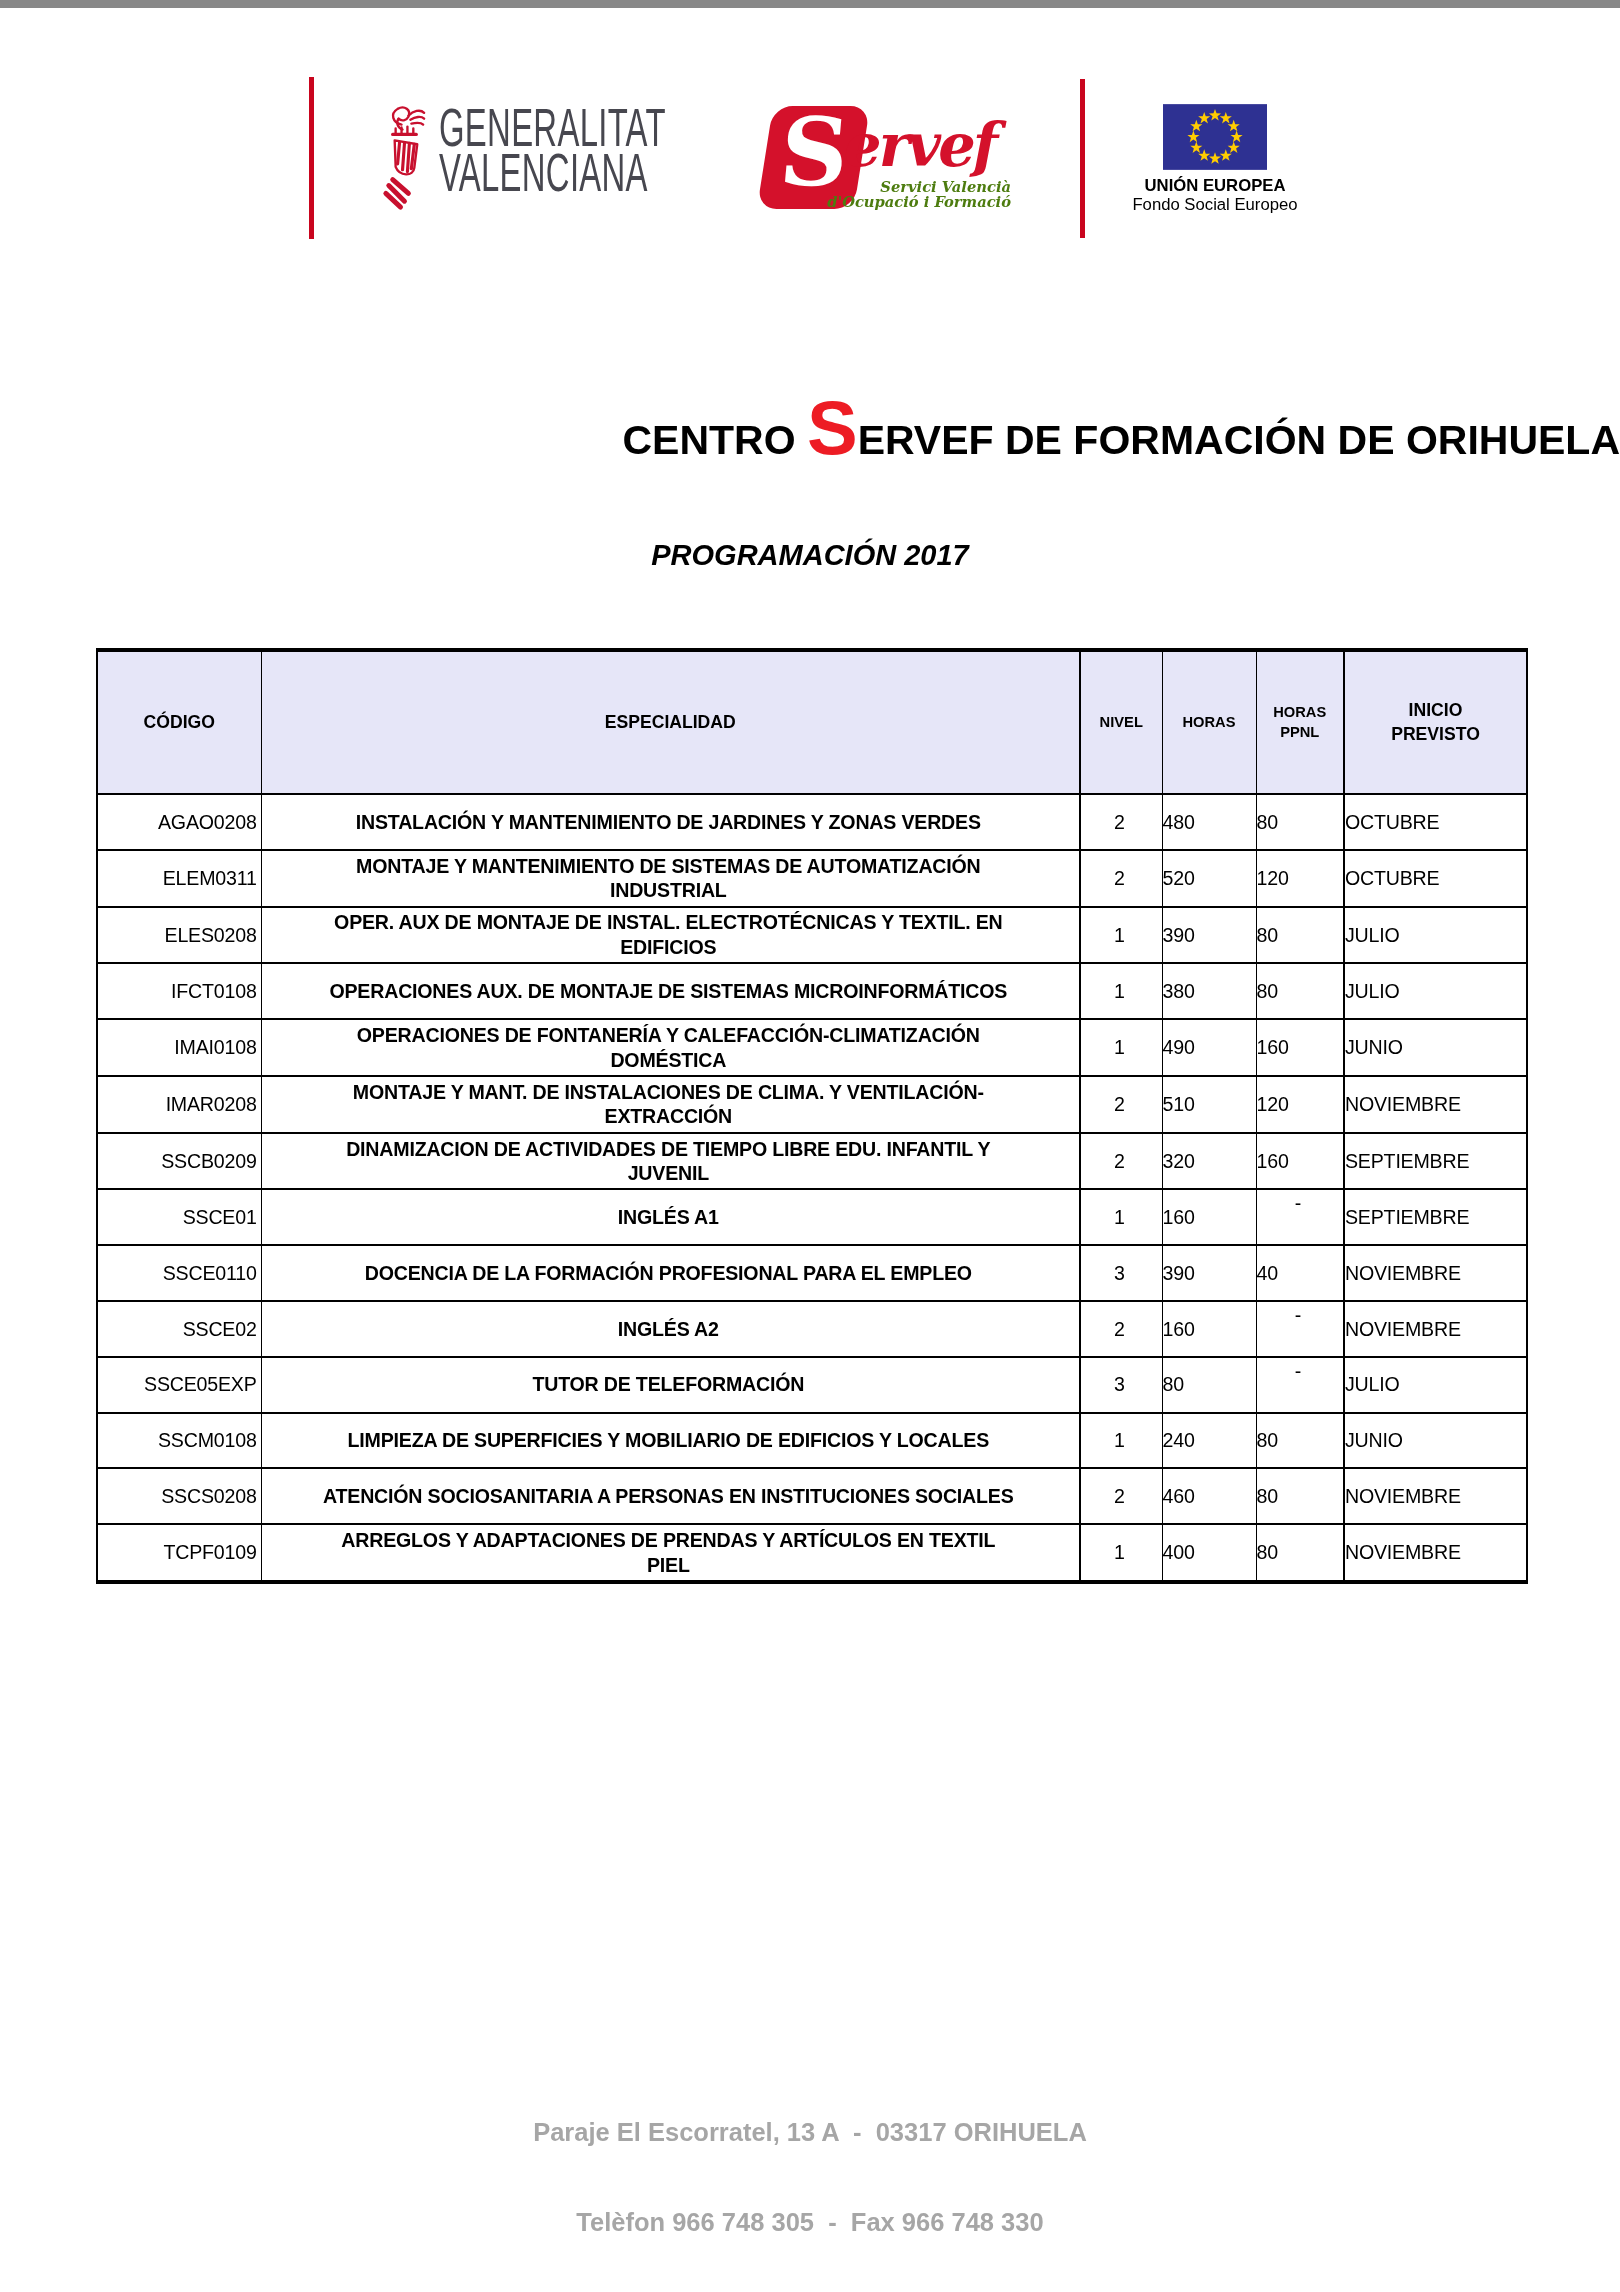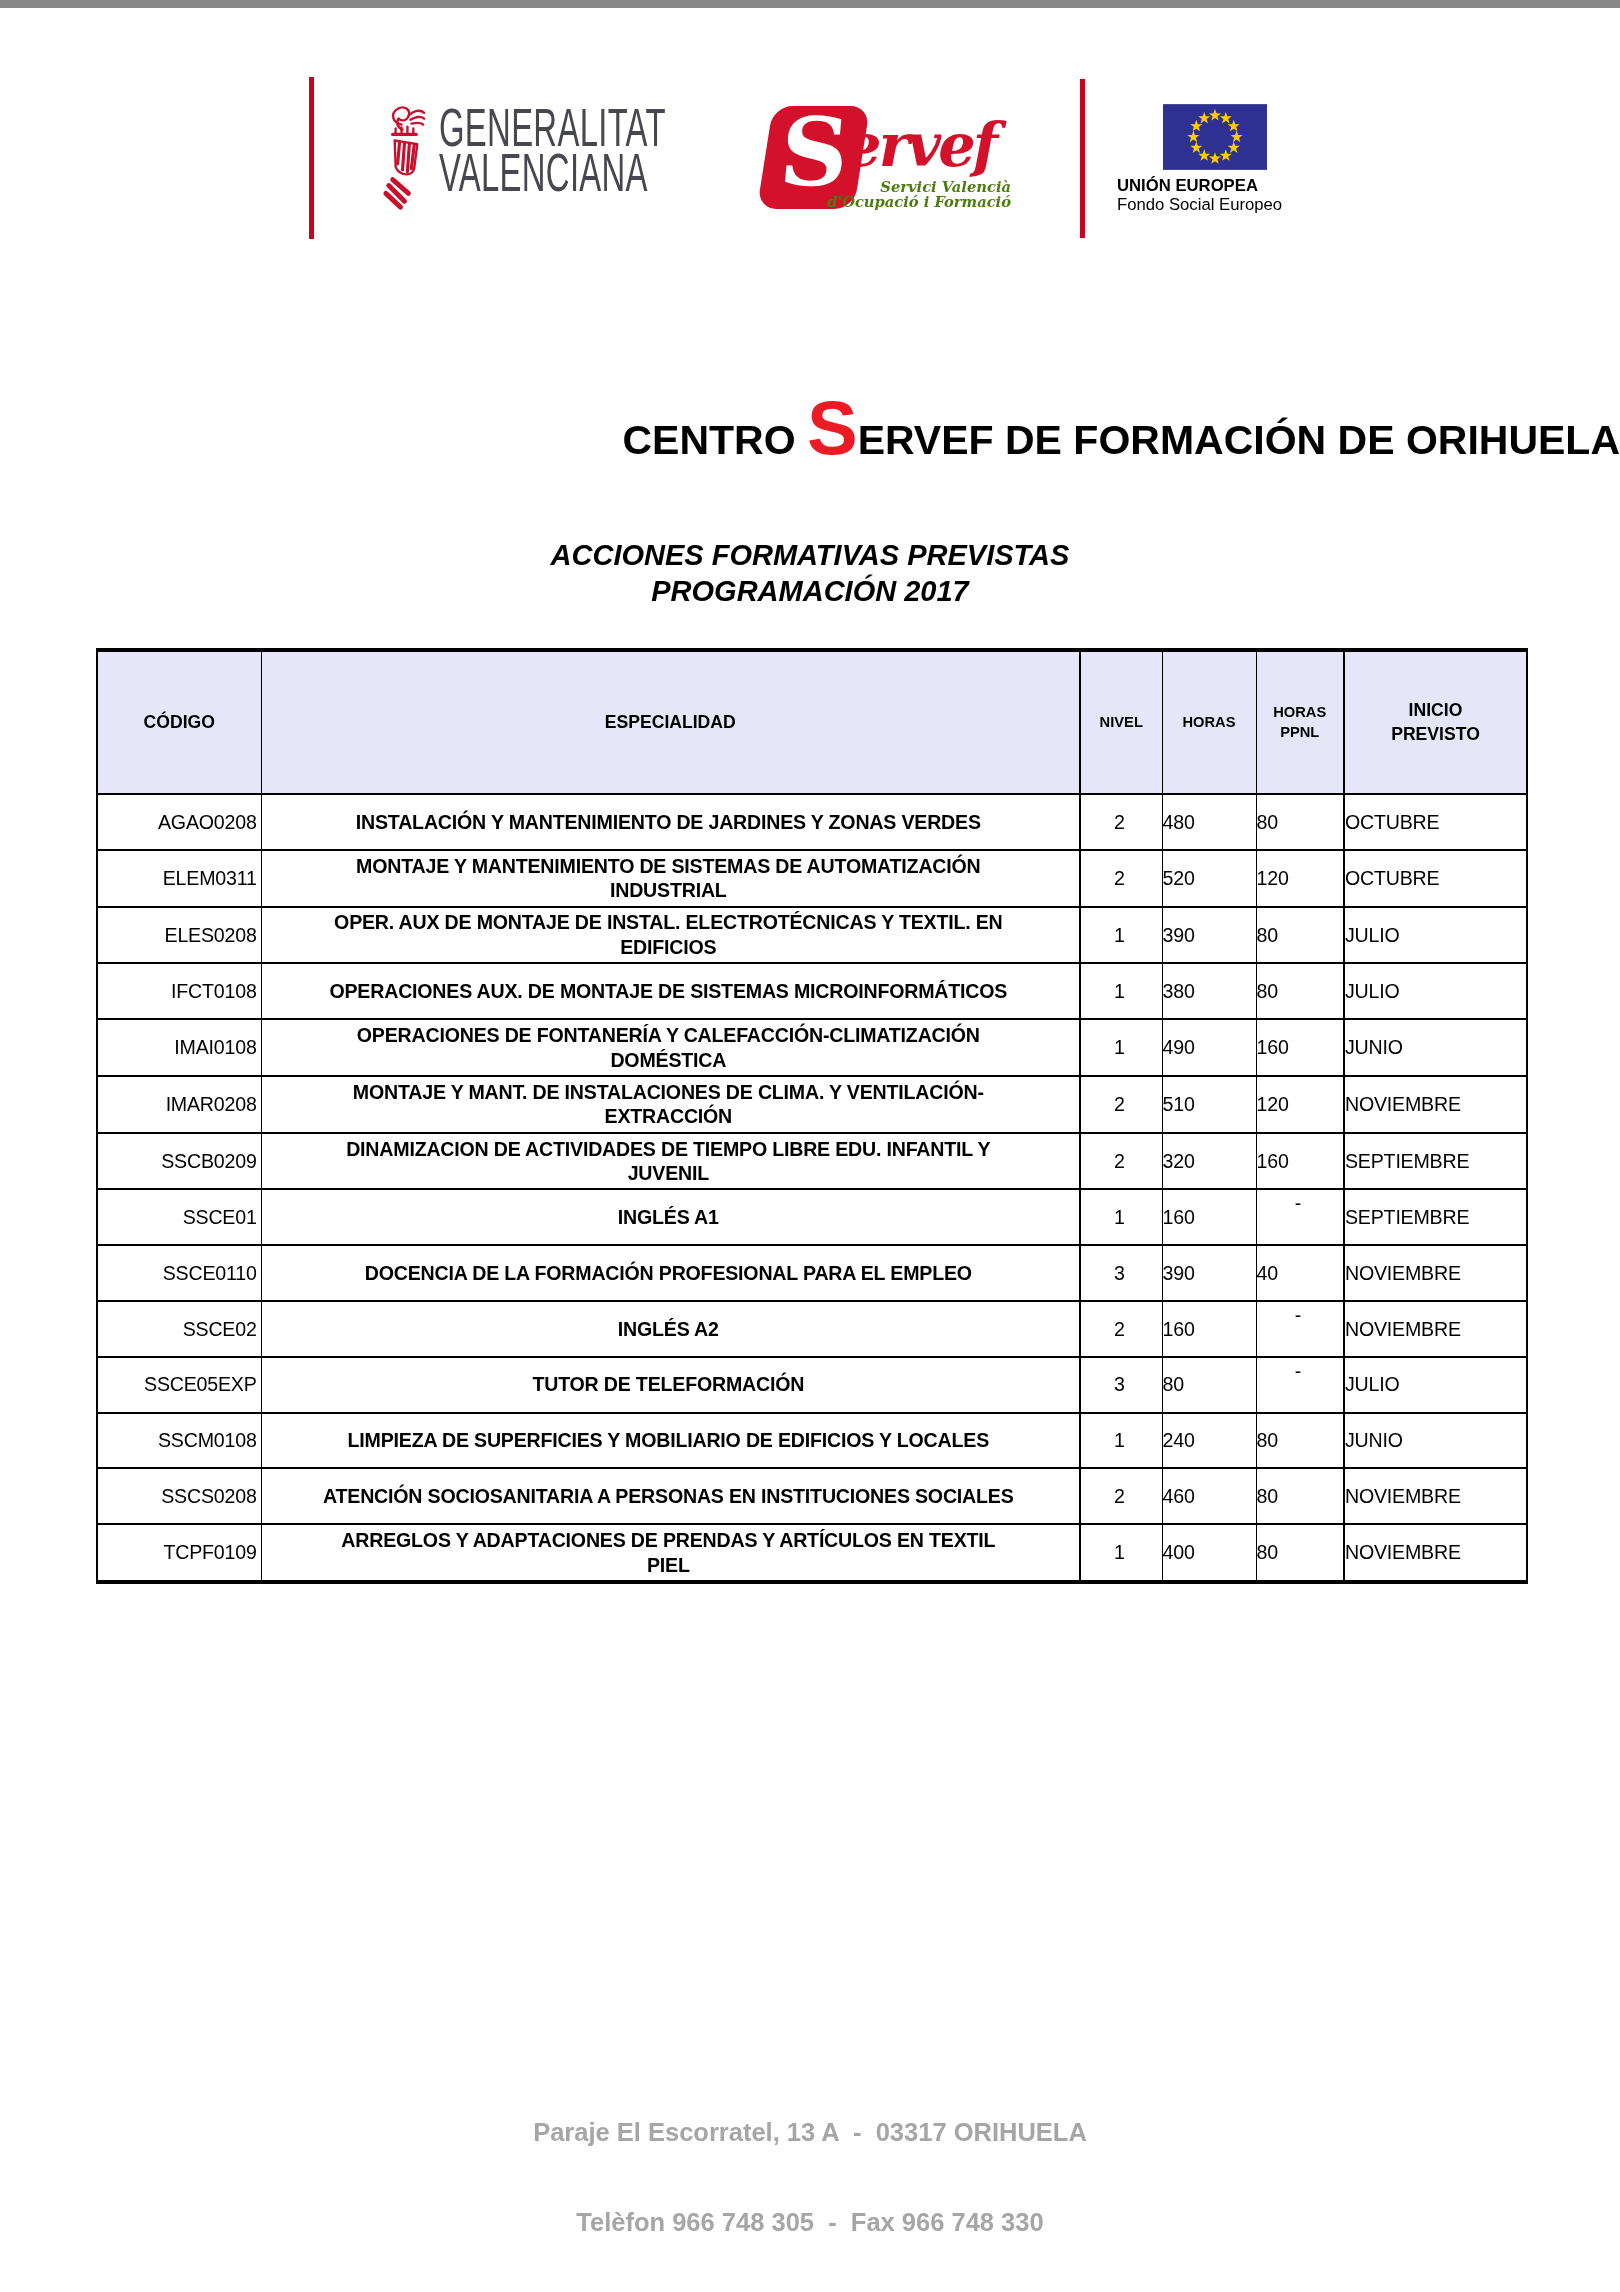--- a/index.html
+++ b/index.html
@@ -38,21 +38,21 @@
     font-size:59px; color:#d4112b; letter-spacing:-2.9px; line-height:59px;
   }
   .servef-tagline {
     position:absolute; left:678px; top:172px; width:333px; text-align:right;
     font-family:"DejaVu Serif", serif; font-style:italic; font-weight:bold;
     font-size:14.7px; line-height:14.7px; color:#4d7c0f; white-space:pre-line;
   }
 
   .eu-flag { position:absolute; left:1163px; top:96px; }
   .eu-caption {
-    position:absolute; left:1117px; top:169px; width:196px; 
+    position:absolute; left:1117px; top:169px; width:196px; text-align:center;
     font-size:16.7px; line-height:18.6px; color:#000;
   }
   .eu-caption .l1 { font-weight:bold; }
 
   
   .title {
     position:absolute; left:0; top:390px; width:100%; text-align:right;
     font-weight:bold; font-size:41px; line-height:59px;
     letter-spacing:0px; white-space:nowrap;
   }
@@ -152,21 +152,20 @@
     </svg>
   </div>
   <div class="eu-caption">
     <div class="l1">UNIÓN EUROPEA</div>
     <div class="l2">Fondo Social Europeo</div>
   </div>
 
   <div class="title"><span>CENTRO </span><span class="big-s">S</span><span>ERVEF DE FORMACIÓN DE ORIHUELA</span></div>
 
   <div class="subtitle">
-    <div>ACCIONES FORMATIVAS PREVISTAS</div>
     <div>PROGRAMACIÓN 2017</div>
   </div>
 
   <table class="courses">
     <colgroup>
       <col style="width:164px">
         <col style="width:819px">
         <col style="width:82px">
       <col style="width:94px">
         <col style="width:88px">

